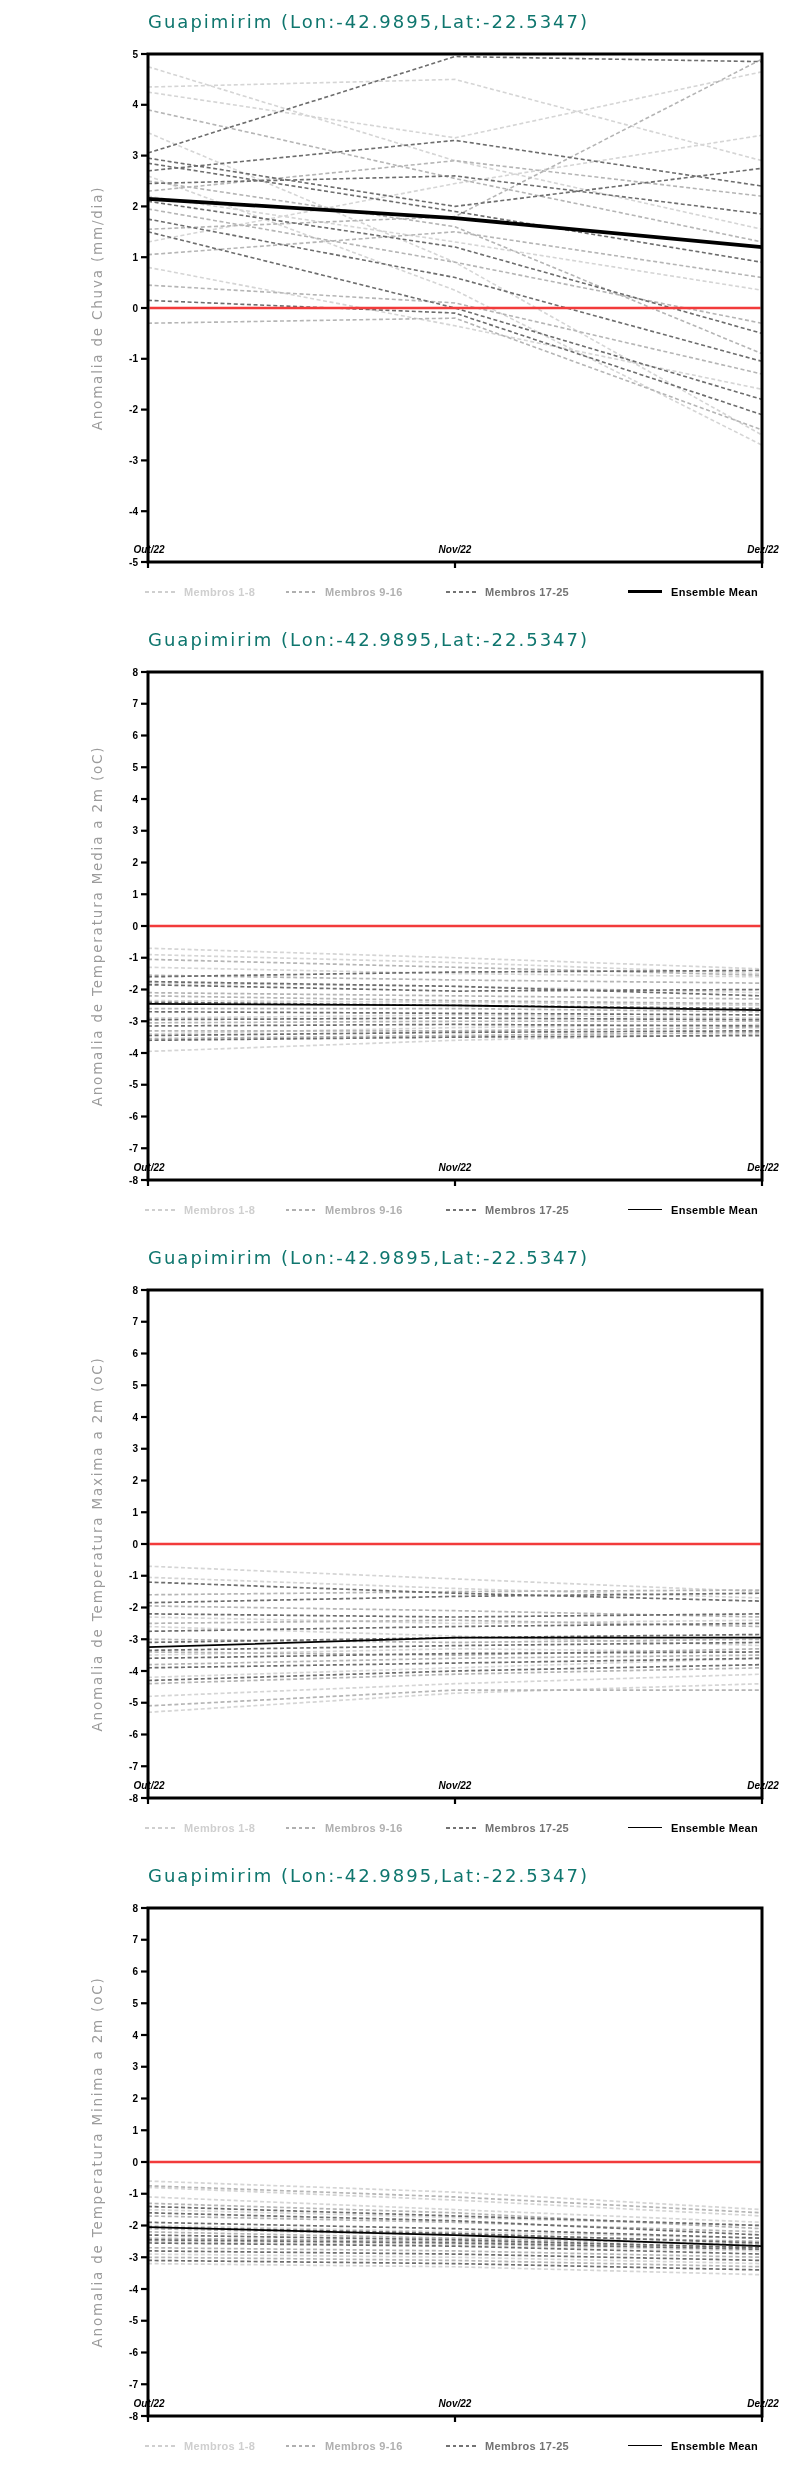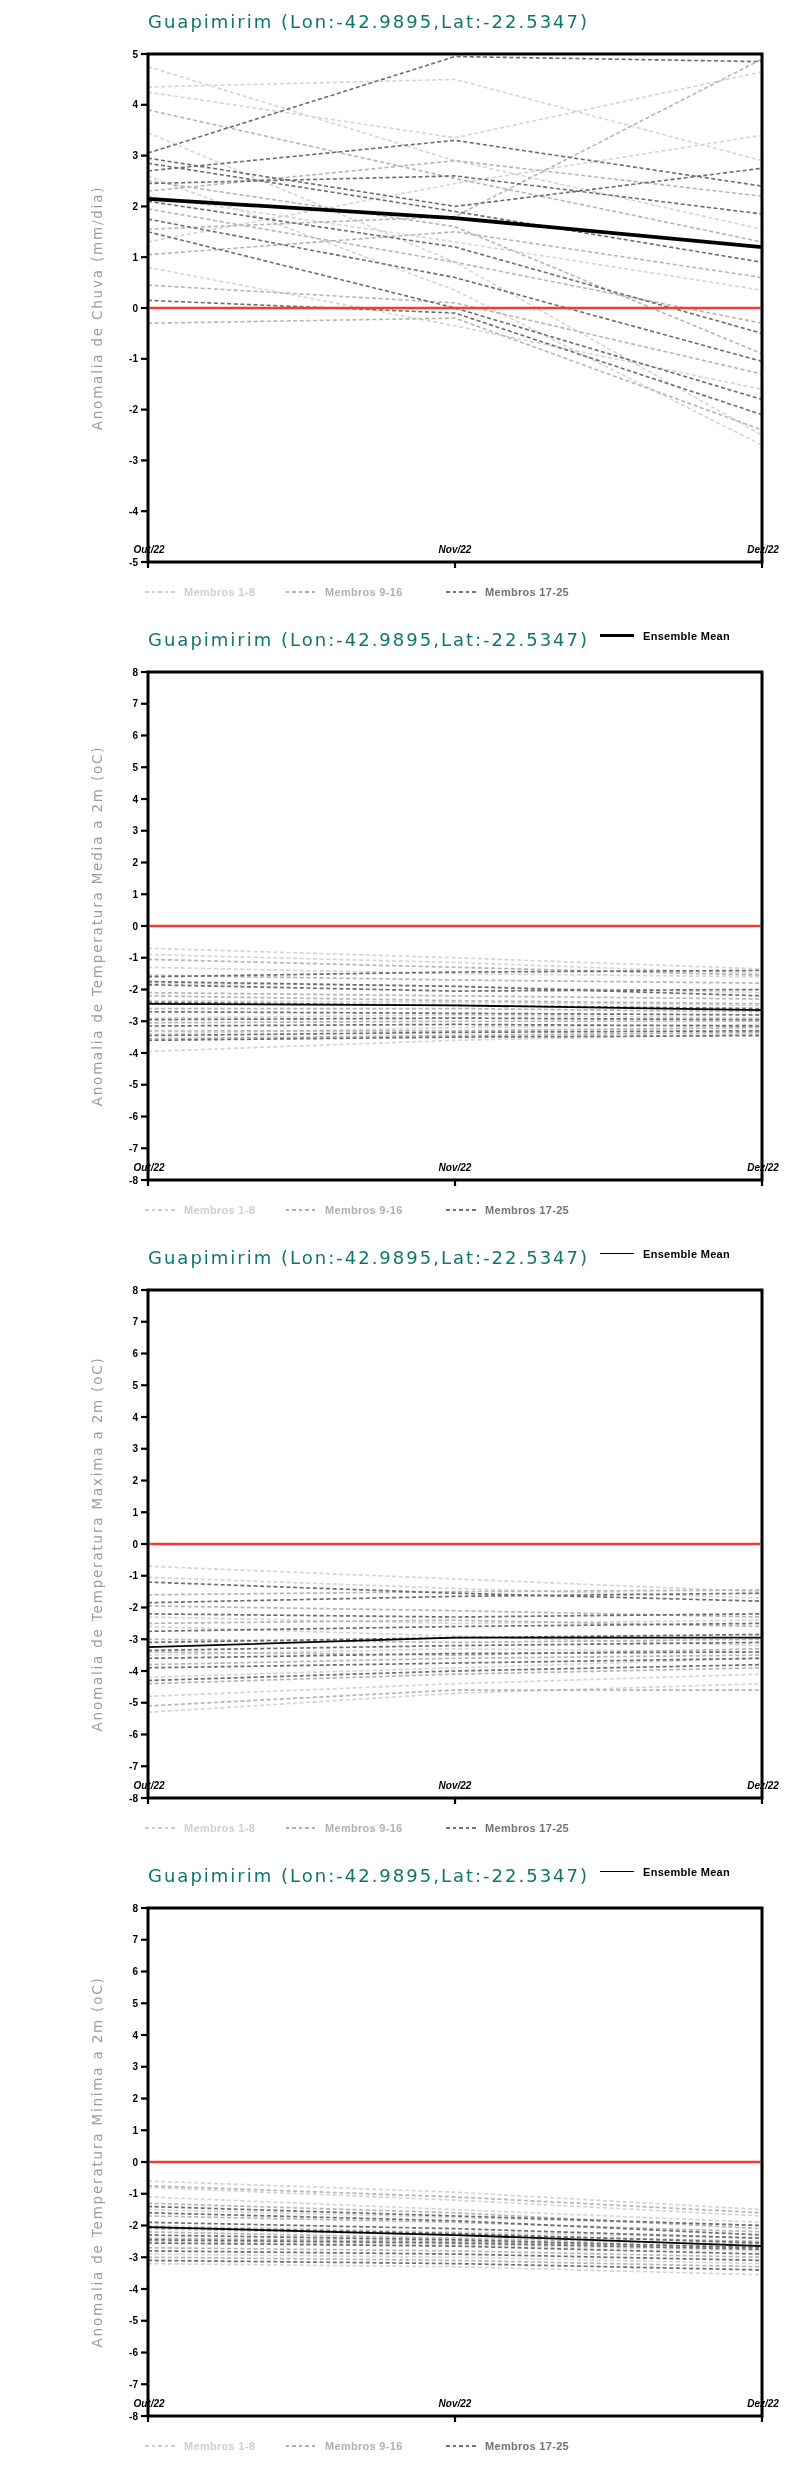--- a/index.html
+++ b/index.html
@@ -15,21 +15,21 @@
     position:absolute; left:97px; top:308px; color:#9b9b9b; font-size:13.5px;
     letter-spacing:1.8px; white-space:nowrap;
     transform:translate(-50%,-50%) rotate(-90deg); transform-origin:center;
     font-family:"DejaVu Sans",sans-serif;
   }
   svg.plot { position:absolute; left:0; top:0; width:800px; height:618px; }
   svg.plot text.tick { font-family:"Liberation Sans",sans-serif; font-size:10px; font-weight:bold; fill:#000; }
   .xlabel { position:absolute; top:544px; transform:translateX(-50%); font-size:10px; font-weight:bold; color:#000; white-space:nowrap;font-style:italic; }
   .xl0 { left:149px; } .xl1 { left:455px; } .xl2 { left:763px; }
   .legend-item { position:absolute; top:584px; height:15px; display:flex; align-items:center; }
-  .li0 { left:145px; } .li1 { left:286px; } .li2 { left:446px; } .li3 { left:600px;margin-top:44px; }
+  .li0 { left:145px; } .li1 { left:286px; } .li2 { left:446px; } .li3 { left:628px; }
   .legend-sample { display:inline-block; width:30px; height:2px; margin-right:9px; }
   .legend-label { font-size:11px; white-space:nowrap; letter-spacing:0.3px;font-weight:bold; }
 </style>
 </head>
 <body>
 
 <section class="chart-block cb0">
   <h2 class="chart-title">Guapimirim (Lon:-42.9895,Lat:-22.5347)</h2>
   <div class="ylabel">Anomalia de Chuva (mm/dia)</div>
   <svg class="plot" viewBox="0 0 800 618">

